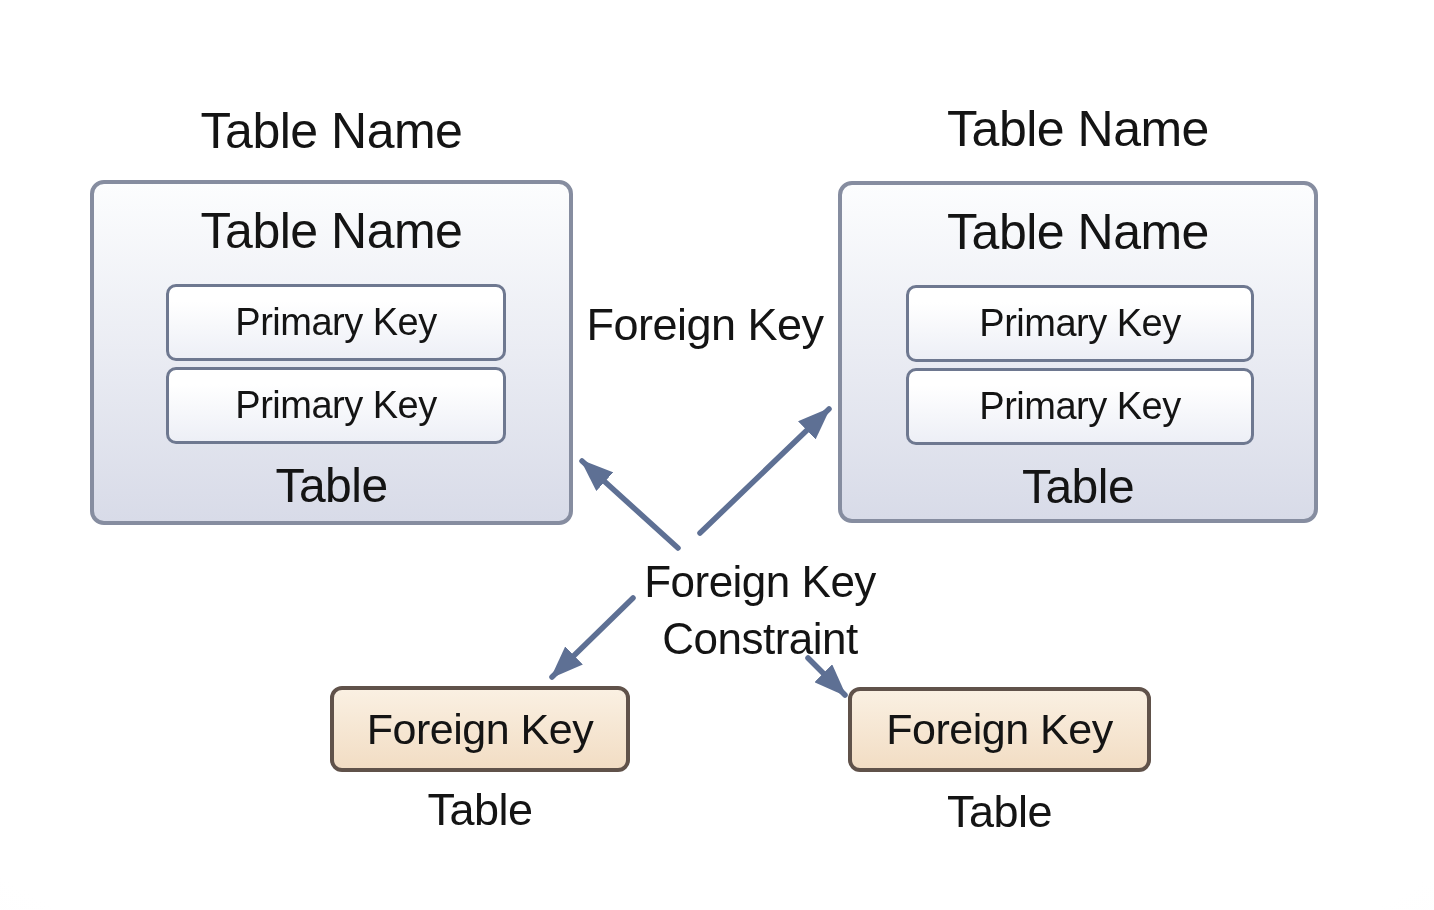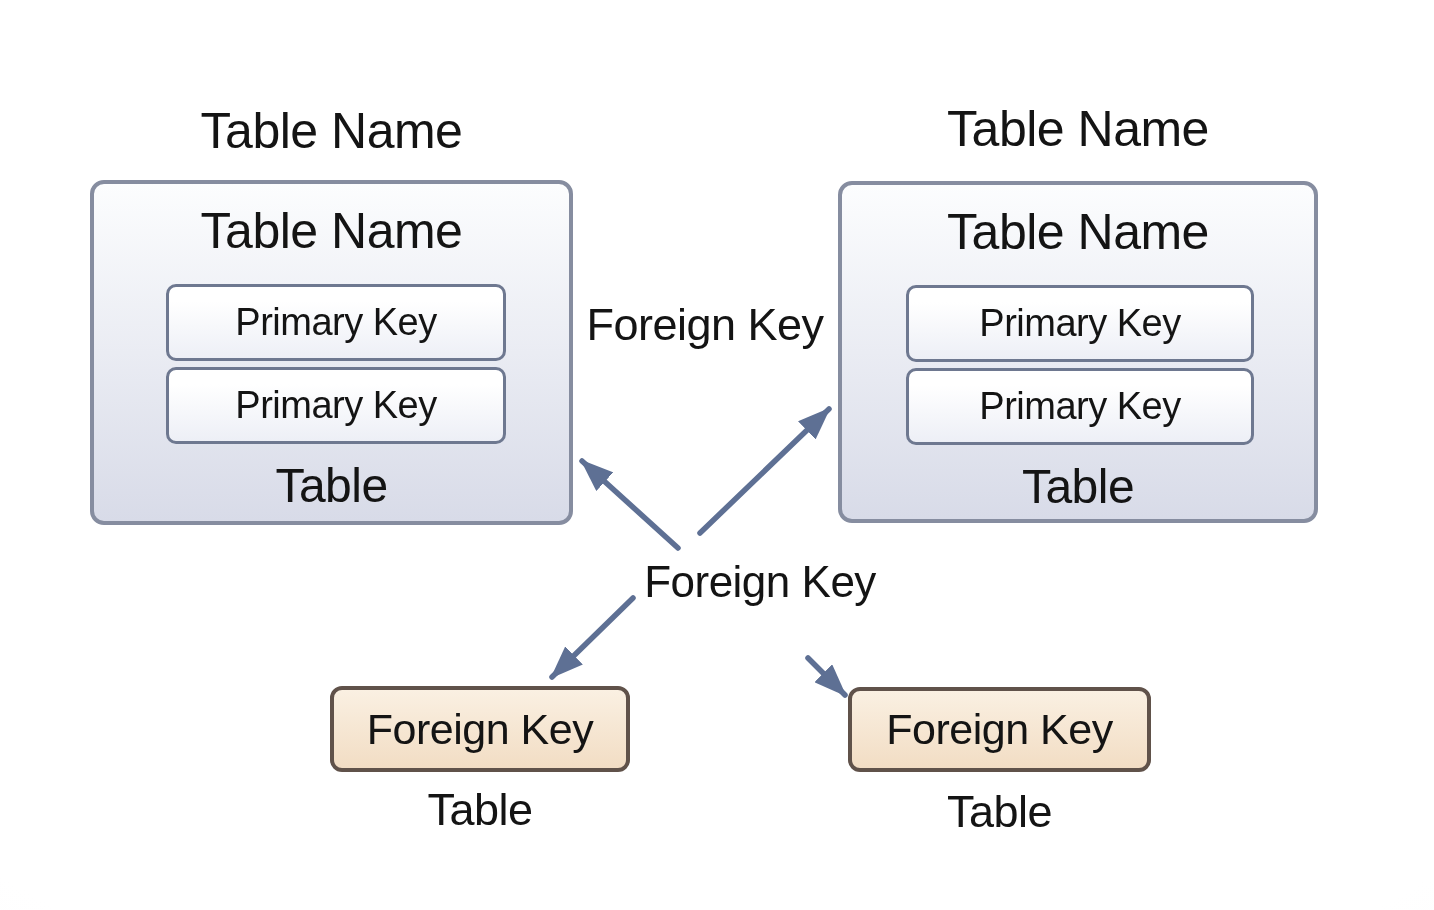--- a/index.html
+++ b/index.html
@@ -141,20 +141,21 @@
     <div class="table-header">Table Name</div>
     <div class="field f1">Primary Key</div>
     <div class="field f2">Primary Key</div>
     <div class="table-footer">Table</div>
   </div>
 
   <div class="rel-label">Foreign Key</div>
 
   <div class="constraint-label">
     <div>Foreign Key</div>
+    <div>Constraint</div>
   </div>
 
   <div class="fk-box" id="fk-box-left">Foreign Key</div>
   <div class="fk-caption" id="fk-caption-left">Table</div>
 
   <div class="fk-box" id="fk-box-right">Foreign Key</div>
   <div class="fk-caption" id="fk-caption-right">Table</div>
 
   <svg class="arrows" viewBox="0 0 1434 910">
     <defs>

